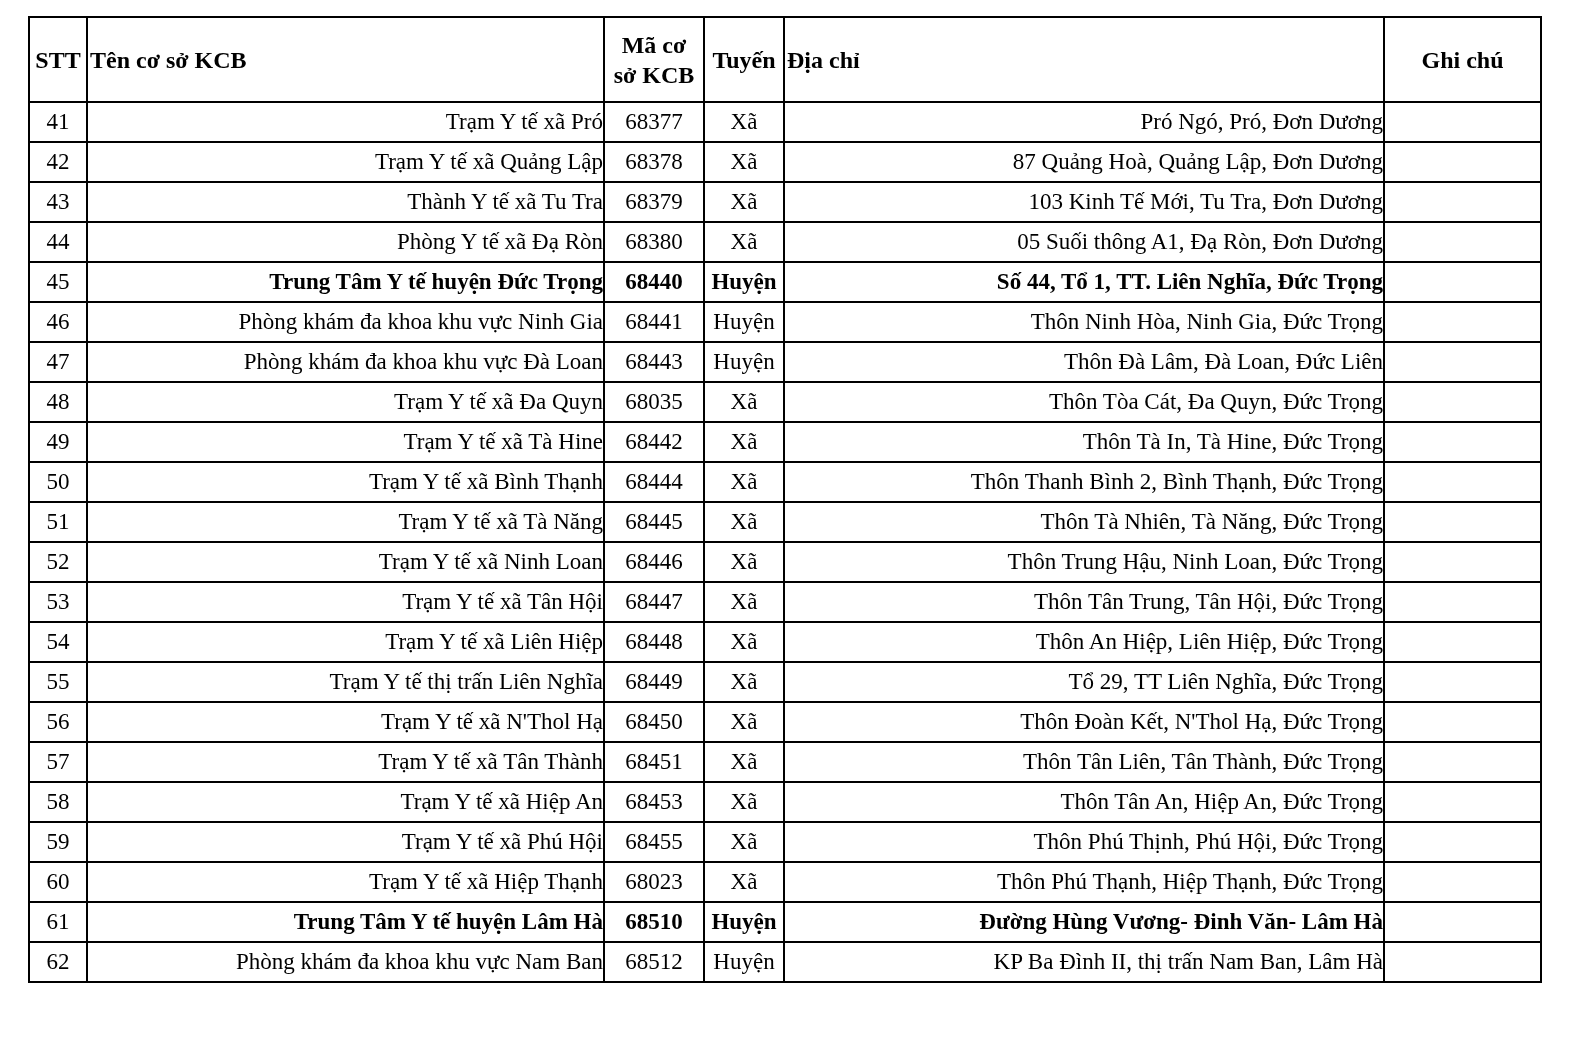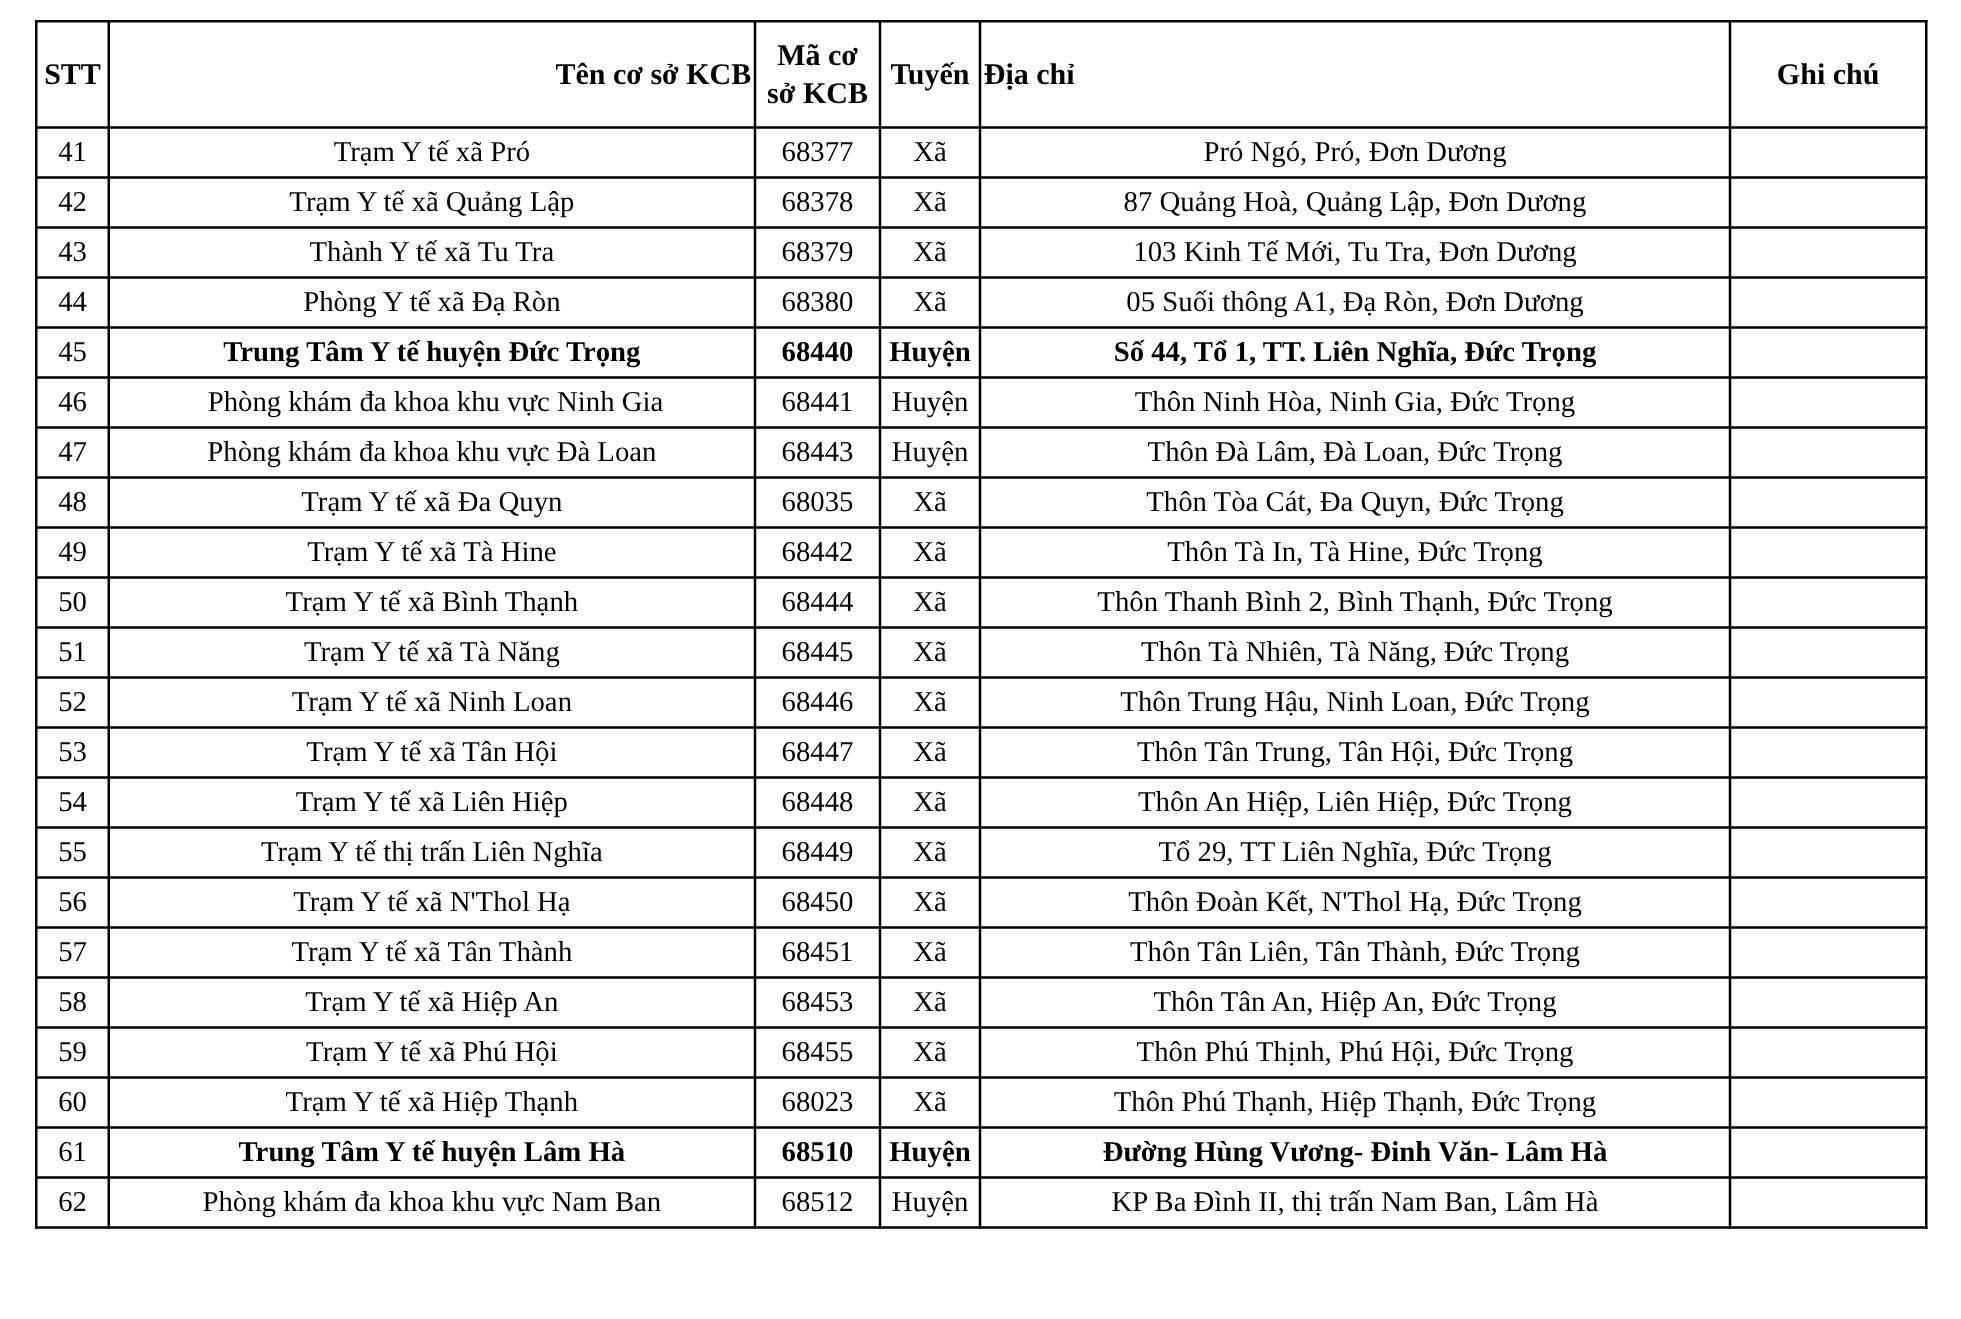--- a/index.html
+++ b/index.html
@@ -37,21 +37,21 @@
     font-size: 23px;
     font-weight: normal;
     height: 40px;
     line-height: 1.1;
     padding: 0;
   }
   .c-stt, .c-code, .c-level {
     text-align: center;
   }
   .c-name, .c-addr {
-    text-align: center;
+    text-align: right;
     padding-left: 5px;
     padding-right: 4px;
     white-space: pre-wrap;
   }
   tr.bold .c-name,
   tr.bold .c-code,
   tr.bold .c-level,
   tr.bold .c-addr {
     font-weight: bold;
   }
@@ -64,21 +64,21 @@
     <col style="width:58px">
     <col style="width:517px">
     <col style="width:100px">
     <col style="width:80px">
     <col style="width:600px">
     <col style="width:157px">
   </colgroup>
   <thead>
     <tr>
       <th class="c-stt">STT</th>
-      <th class="c-name" style="text-align:right;">Tên cơ sở KCB</th>
+      <th class="c-name" style="text-align:left;">Tên cơ sở KCB</th>
       <th class="c-code">Mã cơ
 sở KCB</th>
       <th class="c-level">Tuyến</th>
       <th class="c-addr" style="text-align:left;">Địa chỉ</th>
       <th class="c-note">Ghi chú</th>
     </tr>
   </thead>
   <tbody>
       <tr>
     <td class="c-stt">41</td>
@@ -126,21 +126,21 @@
     <td class="c-code">68441</td>
     <td class="c-level">Huyện</td>
     <td class="c-addr">Thôn Ninh Hòa, Ninh Gia, Đức Trọng</td>
     <td class="c-note"></td>
   </tr>
       <tr>
     <td class="c-stt">47</td>
     <td class="c-name">Phòng khám đa khoa khu vực Đà Loan</td>
     <td class="c-code">68443</td>
     <td class="c-level">Huyện</td>
-    <td class="c-addr">Thôn Đà Lâm, Đà Loan, Đức Trọng</td>
+    <td class="c-addr">Thôn Đà Lâm, Đà Loan, Đức Liên</td>
     <td class="c-note"></td>
   </tr>
       <tr>
     <td class="c-stt">48</td>
     <td class="c-name">Trạm Y tế xã Đa Quyn</td>
     <td class="c-code">68035</td>
     <td class="c-level">Xã</td>
     <td class="c-addr">Thôn Tòa Cát, Đa Quyn, Đức Trọng</td>
     <td class="c-note"></td>
   </tr>

